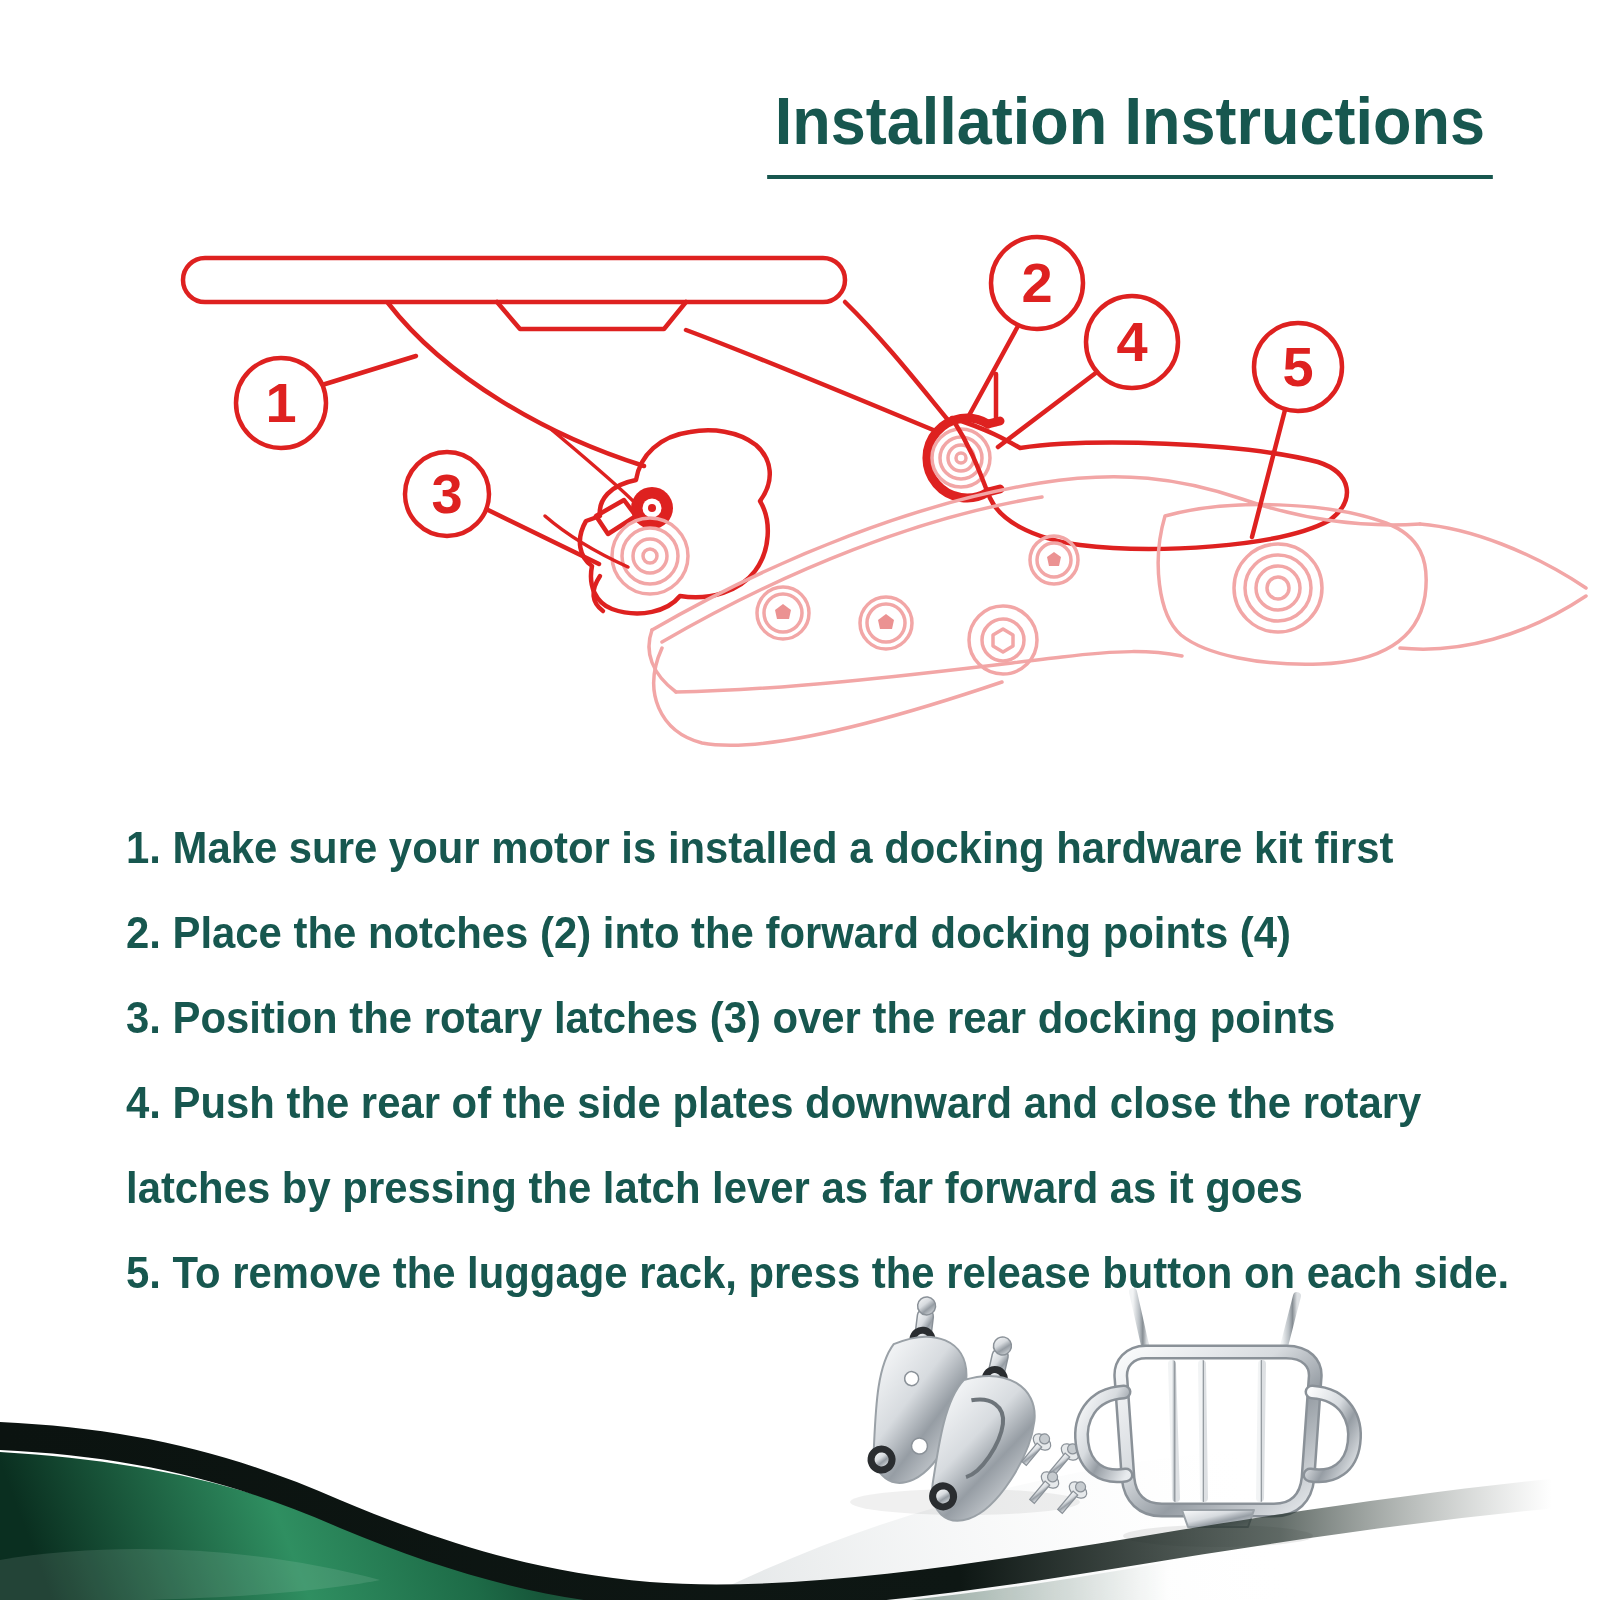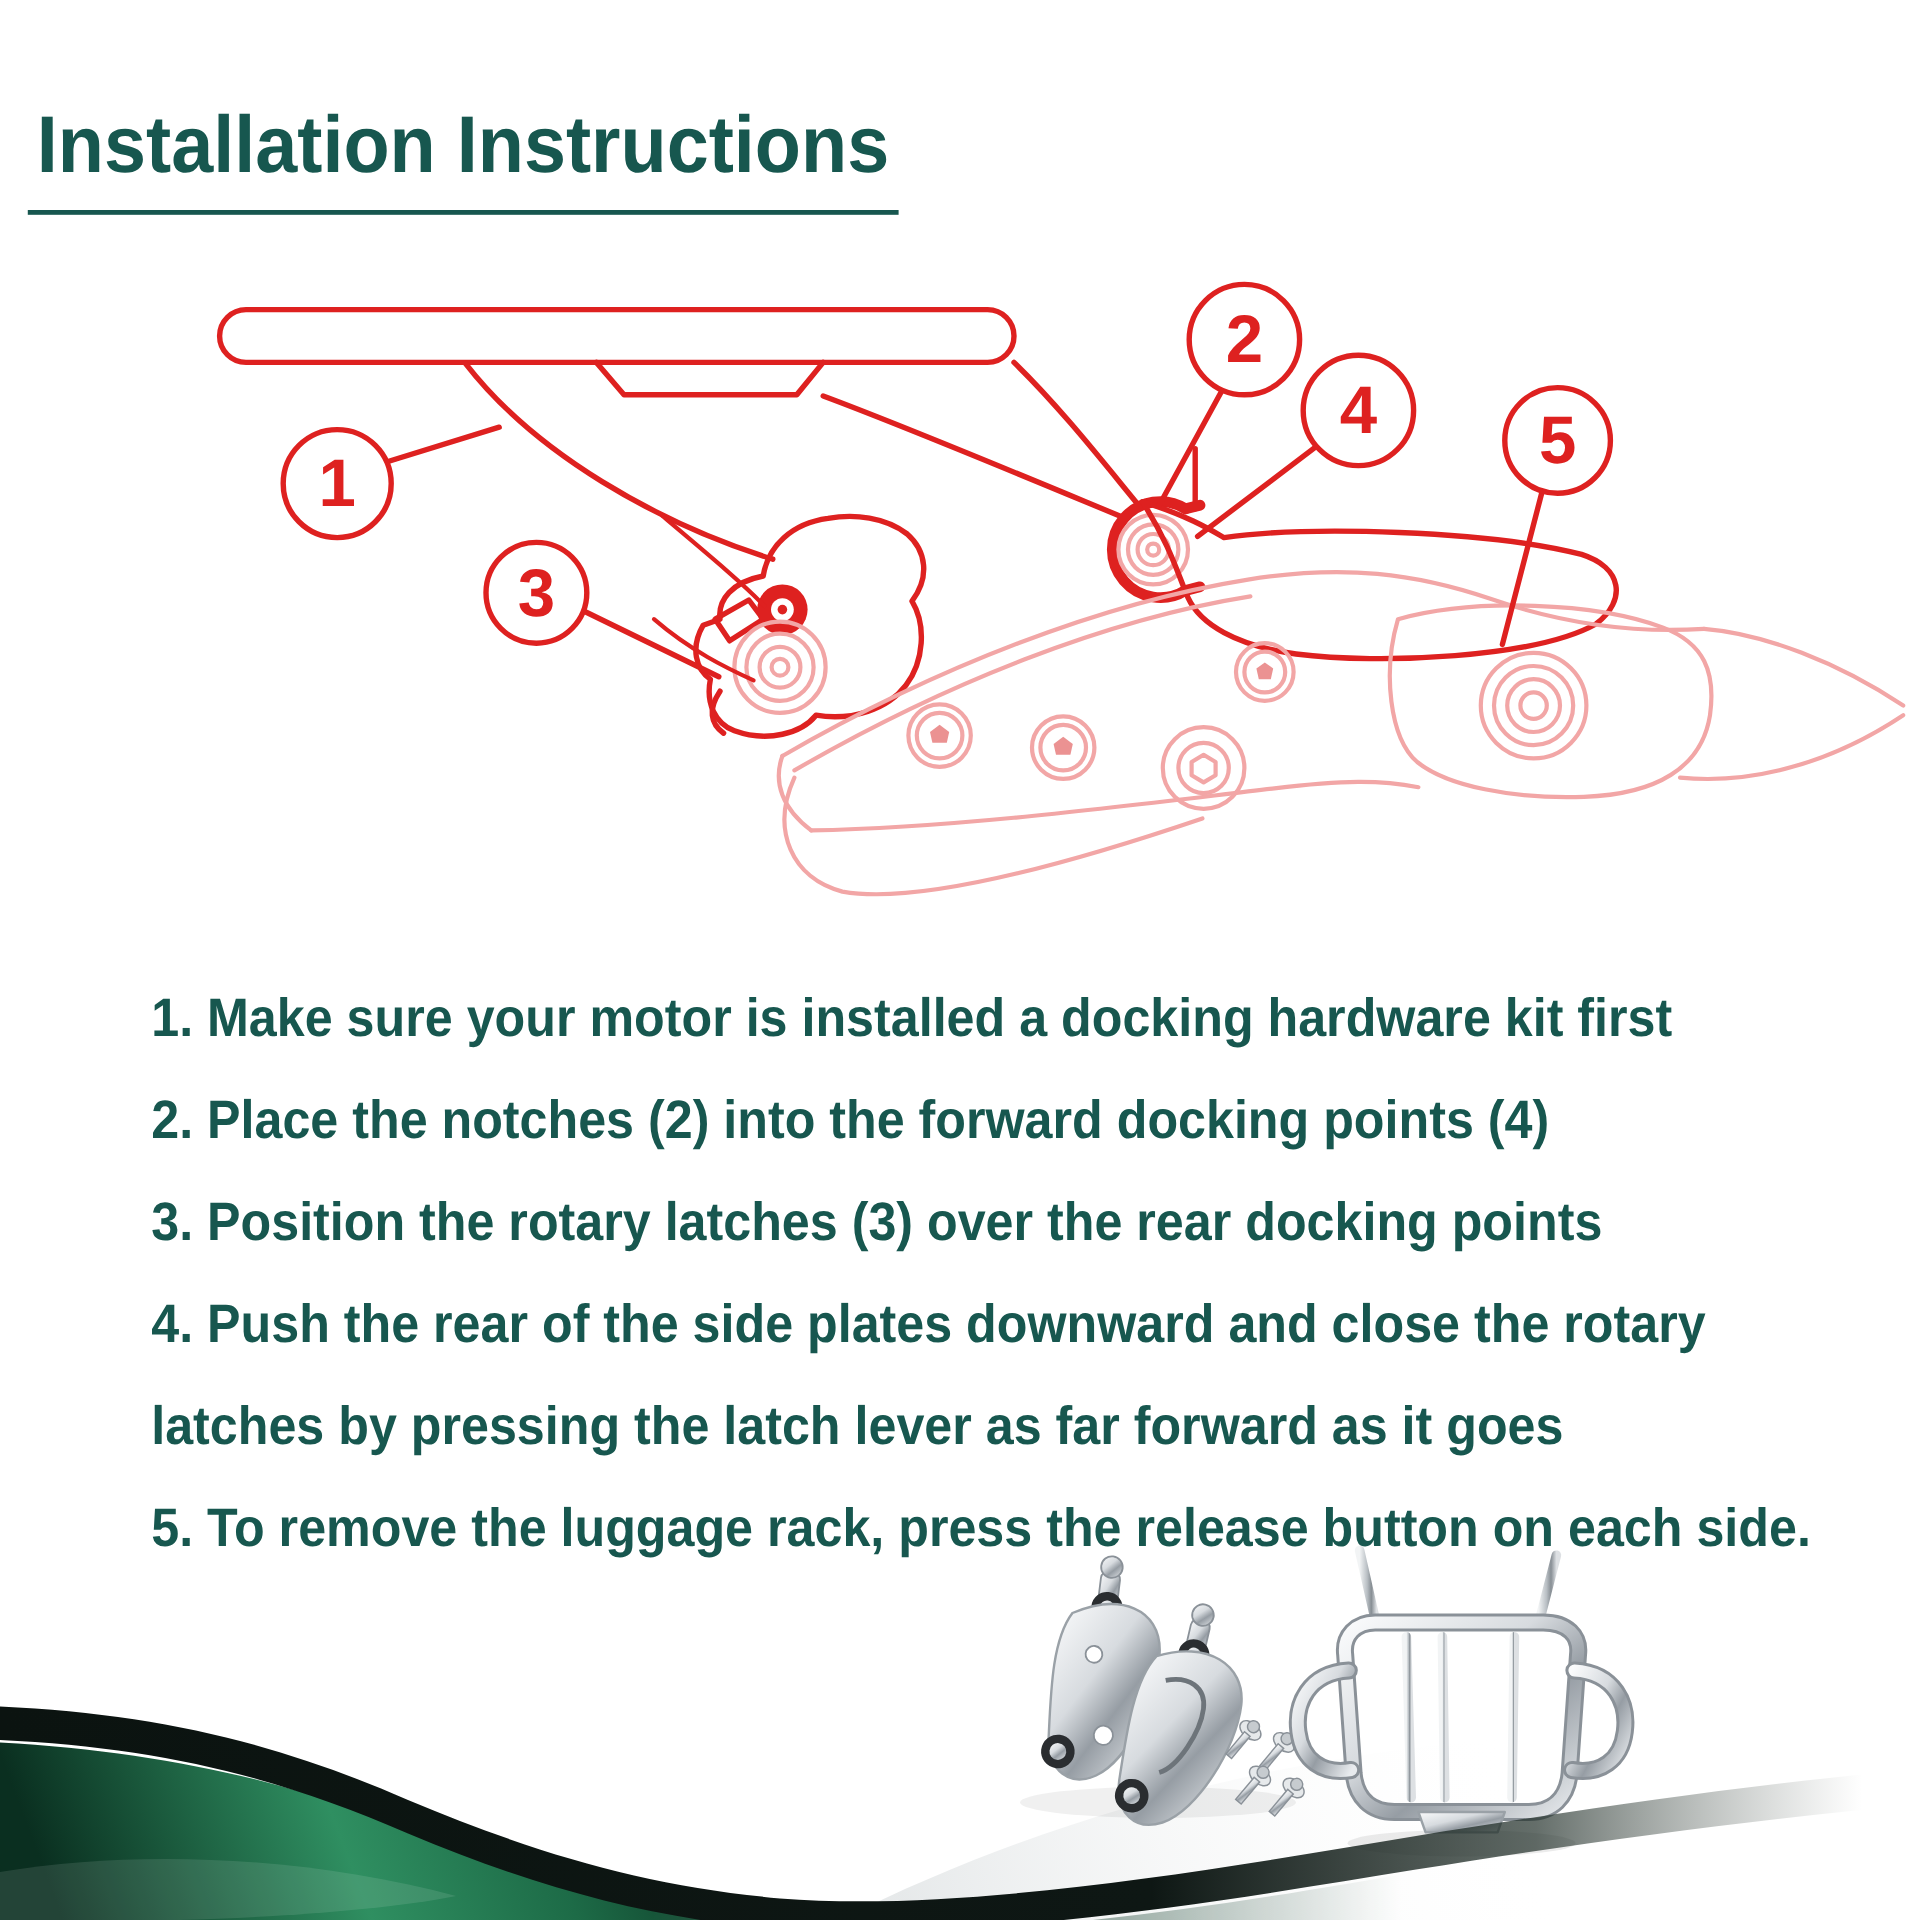--- a/index.html
+++ b/index.html
@@ -1,20 +1,20 @@
 <!DOCTYPE html>
 <html><head>
 <meta charset="utf-8">
 <style>
   html,body{margin:0;padding:0;}
   body{
     width:1600px;height:1600px;position:relative;overflow:hidden;
     background:#ffffff;font-family:"Liberation Sans", sans-serif;
   }
-  .title-wrap{position:absolute;top:82px;left:0;width:1516px;text-align:left;}
+  .title-wrap{position:absolute;top:82px;left:0;width:1516px;text-align:right;}
   .title{
     display:inline-block;font-size:67px;font-weight:bold;color:#17574f;
     letter-spacing:0px;padding:0 8px 16px 8px;border-bottom:4px solid #17574f;
     transform:scaleX(.94);transform-origin:center;white-space:nowrap;
   }
   .diagram-svg{position:absolute;top:0;left:0;}
   .inst{
     position:absolute;left:126px;font-size:45px;font-weight:bold;color:#17574f;
     white-space:nowrap;line-height:60px;transform:scaleX(.93);transform-origin:left center;
   }

